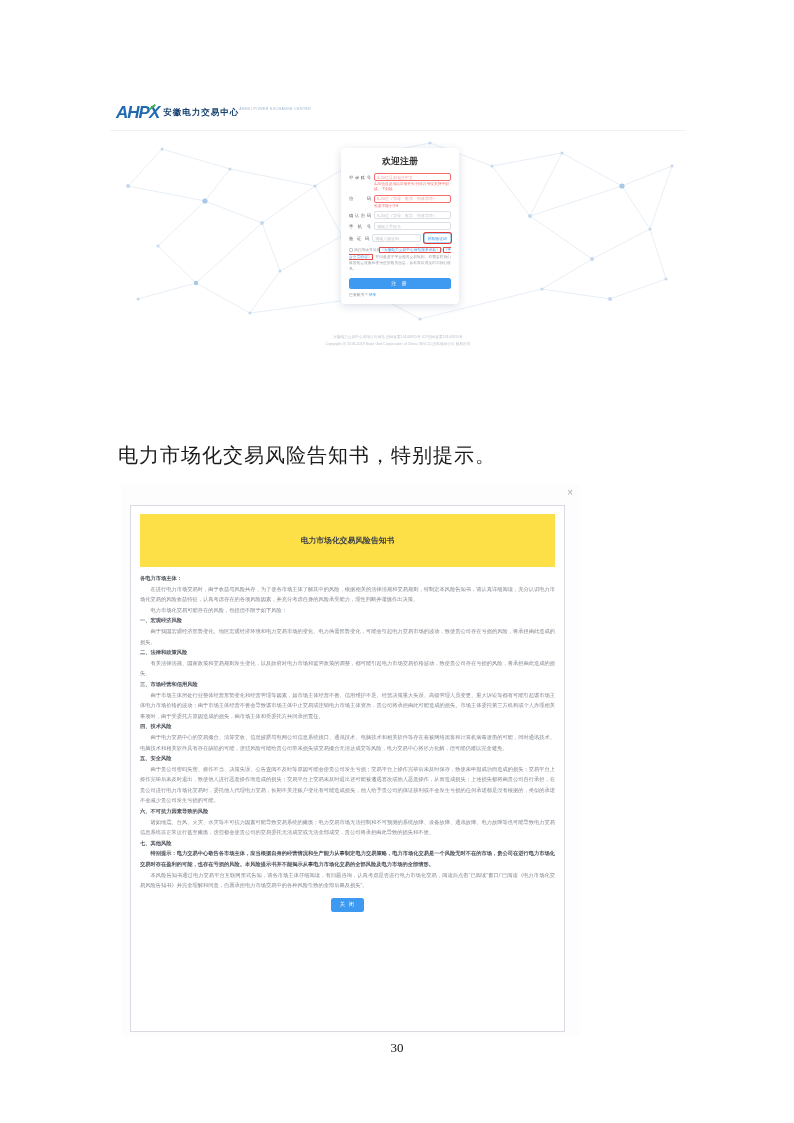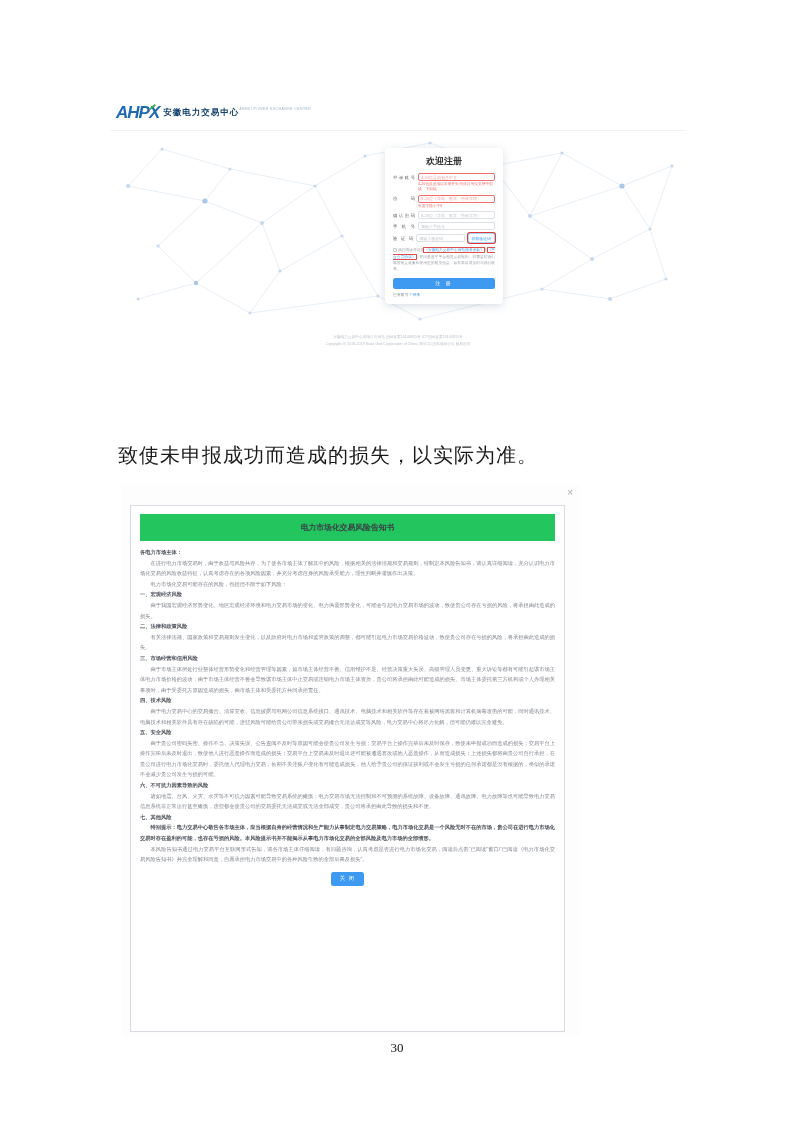--- a/index.html
+++ b/index.html
@@ -16,21 +16,21 @@
   .logo-mark::after { content:""; position:absolute; right:3px; top:3px; width:7px; height:2px;
                       background:#3fae5a; transform:rotate(-40deg); }
   .logo-text { display:flex; flex-direction:row; line-height:1.1; }
   .logo-cn { font-size:8.5px; font-weight:bold; color:#15406e; letter-spacing:1px; }
   .logo-en { font-size:3.5px; color:#9db4cc; letter-spacing:.4px; }
 
   .mesh { position:absolute; left:0; top:36px; width:576px; height:196px; z-index:1; }
 
   .reg-card { position:absolute; left:231px; top:53px; width:118px; z-index:5;
               background:#fff; border-radius:4px; box-shadow:0 2px 9px rgba(40,70,110,.18);
-              padding:7px 8px 7px;margin-left:44px; }
+              padding:7px 8px 7px; }
   .reg-title { font-size:9px; font-weight:bold; color:#333; text-align:center; margin-bottom:5px; }
   .f-row { display:flex; align-items:center; gap:3px; margin-top:3px; }
   .f-row label { width:22px; font-size:4.3px; color:#606266; text-align:justify; text-align-last:justify; }
   .f-row input { flex:1; min-width:0; height:8px; border:0.7px solid #dcdfe6; border-radius:2px;
                  font-size:4px; padding:0 2px; color:#666; outline:none; font-family:inherit; }
   .f-row input::placeholder { color:#c0c4cc; }
   .f-row.err input { border-color:#f56c6c; }
   .f-row.err input::placeholder { color:#efa3a3; }
   .f-err { font-size:3.7px; color:#f56c6c; margin:1px 0 0 25px; line-height:1.3; }
   .code-row input { flex:0 1 52px; }
@@ -52,22 +52,22 @@
 
   
   .caption { position:absolute; left:118px; top:442px; font-family:"Liberation Serif", serif;
              font-size:20px; color:#1a1a1a; letter-spacing:1px; }
 
   
   .shot2 { position:absolute; left:122px; top:485px; width:458px; height:551px; background:#fdfdfe; }
   .close-x { position:absolute; top:3px; right:7px; font-size:10px; color:#a8adb5; cursor:pointer; line-height:1; }
   .notice-panel { position:absolute; left:8px; top:20px; width:435px; height:527px;
                   background:#fff; border:1px solid #d8dce2; padding:8px 9px 6px; overflow:hidden; }
-  .notice-title { background:#22c55e; color:#3a3f47; text-align:center;
-                  font-size:7.8px; font-weight:bold; padding:8px 0; }
+  .notice-title { background:#fde047; color:#3a3f47; text-align:center;
+                  font-size:7.8px; font-weight:bold; padding:21px 0; }
   .notice-body { margin-top:6px; font-size:5.25px; line-height:2.02; color:#81868e; text-align:justify; }
   .notice-body p { margin:0; }
   .sal { font-weight:bold; color:#4a4f57; }
   .ind { text-indent:2em; }
   .sec-h { font-weight:bold; color:#4a4f57; margin-top:1px; }
   .sec-b { text-indent:2em; }
   .emph { font-weight:bold; color:#4a4f57; }
   .closing { margin-top:9px; }
   .notice-close-btn { display:block; margin:7px auto 0; background:#3d9af0; color:#fff; border:none;
                       border-radius:2.5px; font-size:5.4px; padding:3.5px 9px; letter-spacing:1px;
@@ -206,21 +206,21 @@
         <span>已有账号？</span><a href="#">登录</a>
       </div>
     </div>
 
     <div class="shot1-footer">
       <div>安徽电力交易中心有限公司网站 国网备案10144915号 ICP国网备案10144915号</div>
       <div>Copyright @ 2018-2019 State Grid Corporation of China (SGCC) 国家电网公司 版权所有</div>
     </div>
   </section>
 
-  <p class="caption">致使未申报成功而造成的损失，以实际为准。</p>
+  <p class="caption">电力市场化交易风险告知书，特别提示。</p>
 
   <section class="shot2">
     <span class="close-x">×</span>
     <div class="notice-panel">
       <div class="notice-title">电力市场化交易风险告知书</div>
       <div class="notice-body">
         <p class="sal">各电力市场主体：</p>
         <p class="ind">在进行电力市场交易时，由于收益与风险共存，为了使各市场主体了解其中的风险，根据相关的法律法规和交易规则，特制定本风险告知书，请认真详细阅读，充分认识电力市场化交易的风险收益特征，认真考虑存在的各项风险因素，并充分考虑自身的风险承受能力，理性判断并谨慎作出决策。</p>
         <p class="ind">电力市场化交易可能存在的风险，包括但不限于如下风险：</p>
 

